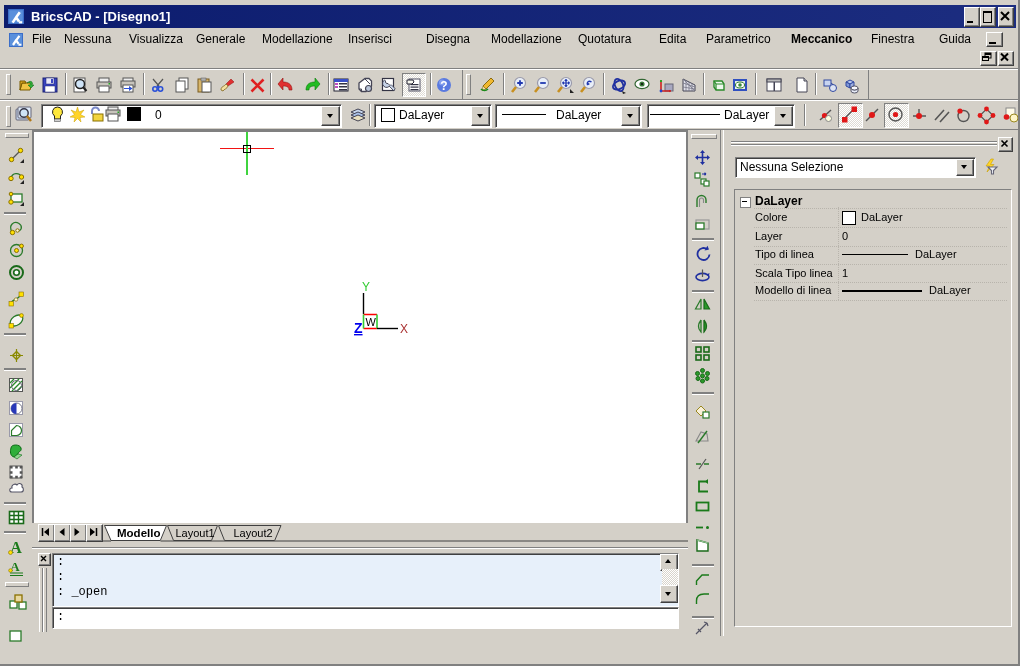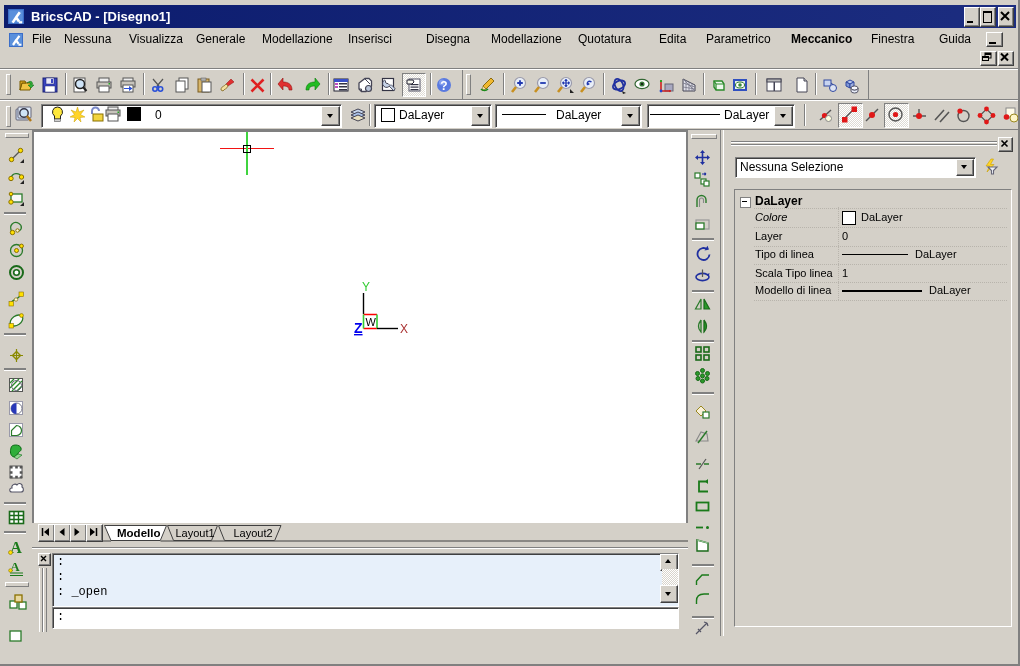--- a/index.html
+++ b/index.html
@@ -808,21 +808,21 @@
           <div style="position:absolute;left:1px;top:3px;width:5px;height:1px;background:#000;"></div>
         </div>
  <span style="position:absolute;left:20px;top:4px;font-weight:bold;font-size:12px;">DaLayer</span>
  <div class="abs" style="left:103px;top:17px;width:1px;height:93px;border-left:1px dotted #b8b4ac;"></div>
  <div class="abs" style="left:19px;top:18px;width:253px;height:0;border-top:1px dotted #b8b4ac;"></div>
  <div class="abs" style="left:19px;top:37px;width:253px;height:0;border-top:1px dotted #b8b4ac;"></div>
  <div class="abs" style="left:19px;top:56px;width:253px;height:0;border-top:1px dotted #b8b4ac;"></div>
  <div class="abs" style="left:19px;top:74px;width:253px;height:0;border-top:1px dotted #b8b4ac;"></div>
  <div class="abs" style="left:19px;top:92px;width:253px;height:0;border-top:1px dotted #b8b4ac;"></div>
  <div class="abs" style="left:19px;top:110px;width:253px;height:0;border-top:1px dotted #b8b4ac;"></div>
- <span style="position:absolute;left:20px;top:21px;font-style:italic;">Colore</span>
+ <span style="position:absolute;left:20px;top:21px;">Colore</span>
  <div class="abs" style="left:107px;top:21px;width:12px;height:12px;background:#fff;border:1px solid #000;"></div>
  <span style="position:absolute;left:126px;top:21px;">DaLayer</span>
  <span style="position:absolute;left:20px;top:40px;">Layer</span>
  <span style="position:absolute;left:107px;top:40px;">0</span>
  <span style="position:absolute;left:20px;top:58px;">Tipo di linea</span>
  <div class="abs" style="left:107px;top:64px;width:66px;height:1px;background:#000;"></div>
  <span style="position:absolute;left:180px;top:58px;">DaLayer</span>
  <span style="position:absolute;left:20px;top:77px;">Scala Tipo linea</span>
  <span style="position:absolute;left:107px;top:77px;">1</span>
  <span style="position:absolute;left:20px;top:94px;">Modello di linea</span>

